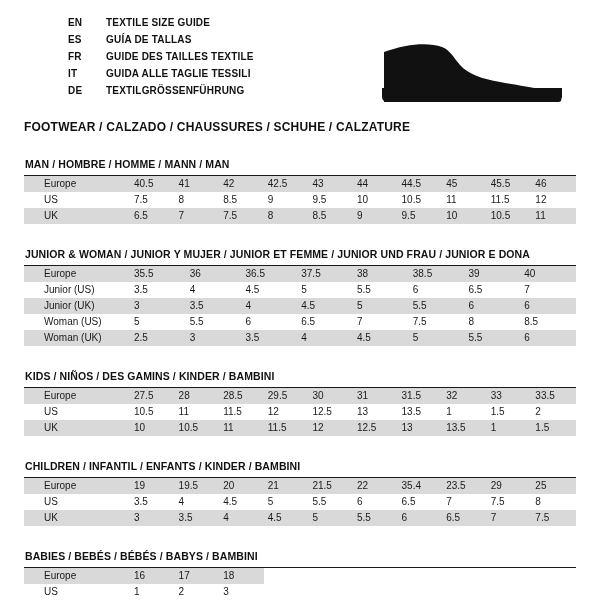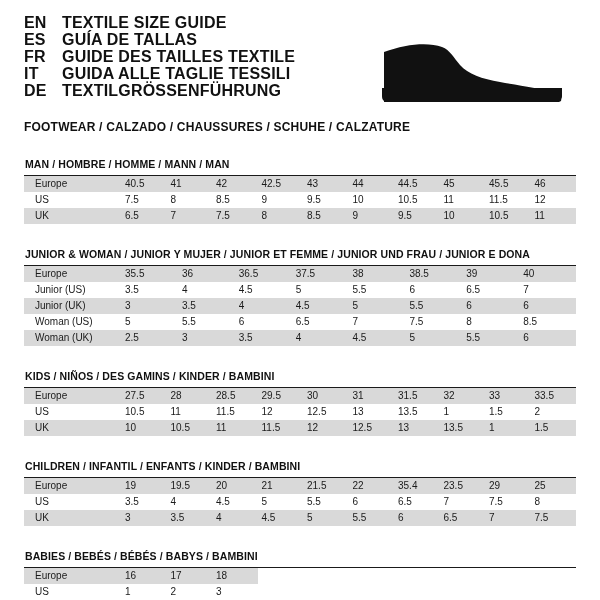--- a/index.html
+++ b/index.html
@@ -22,23 +22,24 @@
     padding: 16px 24px 0 24px;
   }
 
   
   .header {
     position: relative;
     height: 100px;
   }
   .lang-table {
     border-collapse: collapse;
-    font-size: 16px;
+    font-size: 10px;
     font-weight: bold;
     letter-spacing: 0.2px;
+    margin-left: 44px;
   }
   .lang-table td {
     padding: 0 0 3px 0;
     vertical-align: top;
     line-height: 14px;
     white-space: nowrap;
   }
   .lang-code {
     width: 38px;
     color: #111;
@@ -90,21 +91,21 @@
     padding: 0 0 0 4px;
     color: #1a1a1a;
     white-space: nowrap;
     overflow: hidden;
   }
   table.sizes tr.shaded td {
     background: #d9d9d9;
   }
   table.sizes td.label {
     width: 86px;
-    padding-left: 11px;
+    padding-left: 20px;
   }
   .babies table.sizes td.label { width: 86px; }
 
   
   table.sizes td.noshade { background: #ffffff !important; }
 </style>
 </head>
 <body>
 
 <div class="page">

